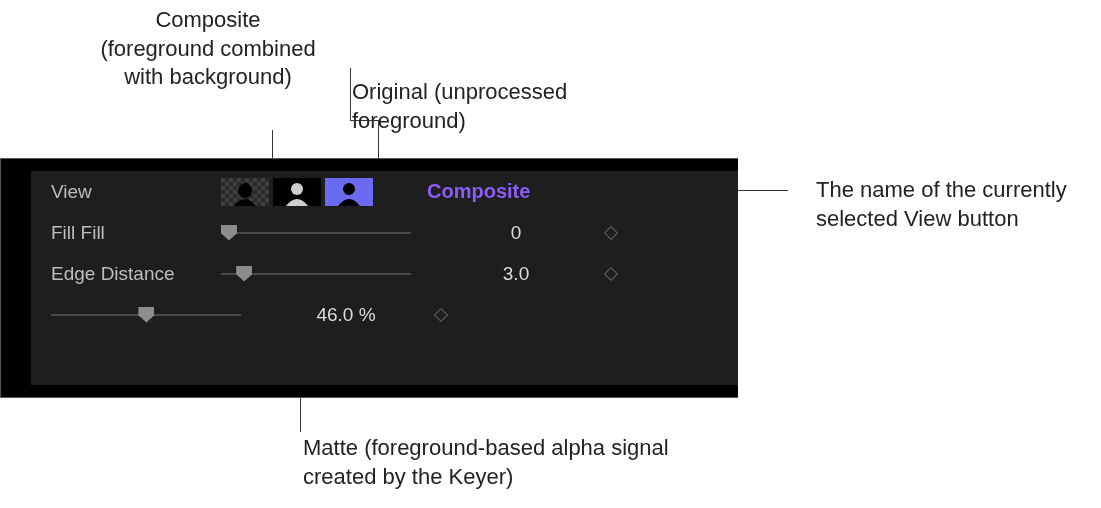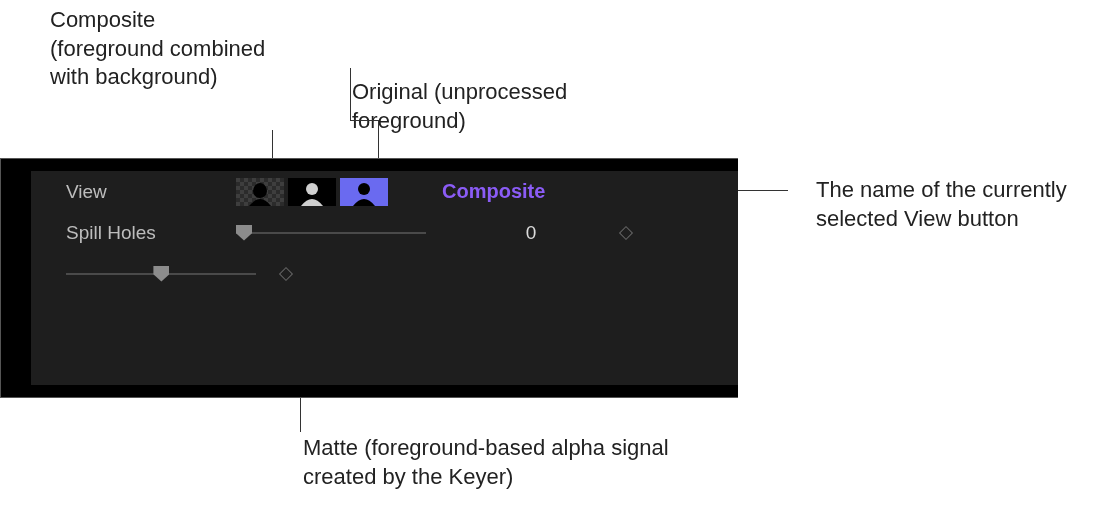--- a/index.html
+++ b/index.html
@@ -12,21 +12,21 @@
       position: relative;
       overflow: hidden;
     }
 
     .callout {
       position: absolute;
       color: #222;
       font-size: 22px;
       line-height: 1.3;
     }
-    .callout.right-align { text-align: left; }
+    .callout.right-align { text-align: center; margin-left: 48px; }
 
     .callout-line {
       position: absolute;
       background: #333;
     }
     .callout-line.v { width: 1px; }
     .callout-line.h { height: 1px; }
 
     .panel-wrap {
       position: absolute;
@@ -45,21 +45,21 @@
       top: 12px;
       right: 0;
       bottom: 12px;
       background: #1e1e1e;
     }
 
     .row {
       display: flex;
       align-items: center;
       height: 41px;
-      padding-left: 35px;
+      padding-left: 20px;
       color: #bdbdbd;
       font-size: 19px;
     }
     .row-label {
       width: 170px;
       color: #bdbdbd;
     }
 
     .view-buttons {
       display: flex;
@@ -171,33 +171,43 @@
             <rect width="48" height="28" fill="#6a6af0"></rect>
             <circle cx="24" cy="11" r="6" fill="#000"></circle>
             <path d="M13 28 Q24 14 35 28 Z" fill="#000"></path>
           </svg>
         </div>
       </div>
       <div class="view-name">Composite</div>
     </div>
 
     <div class="row">
-      <div class="row-label">Spill Holes</div>
+      <div class="row-label">Fill Fill</div>
       <div class="slider-area">
         <div class="slider-track"></div>
         <div class="slider-thumb" style="left:0%;"></div>
       </div>
       <div class="value-field">0</div>
       <div class="keyframe"><span class="keyframe-diamond"></span></div>
     </div>
 
+    <div class="row">
+      <div class="row-label">Edge Distance</div>
+      <div class="slider-area">
+        <div class="slider-track"></div>
+        <div class="slider-thumb" style="left:8%;"></div>
+      </div>
+      <div class="value-field">3.0</div>
+      <div class="keyframe"><span class="keyframe-diamond"></span></div>
+    </div>
 
     <div class="row">
       <div class="slider-area">
         <div class="slider-track"></div>
         <div class="slider-thumb" style="left:46%;"></div>
       </div>
+      <div class="value-field">46.0 %</div>
       <div class="keyframe"><span class="keyframe-diamond"></span></div>
     </div>
 
 
   </div>
 </div>
 
 </body></html>

